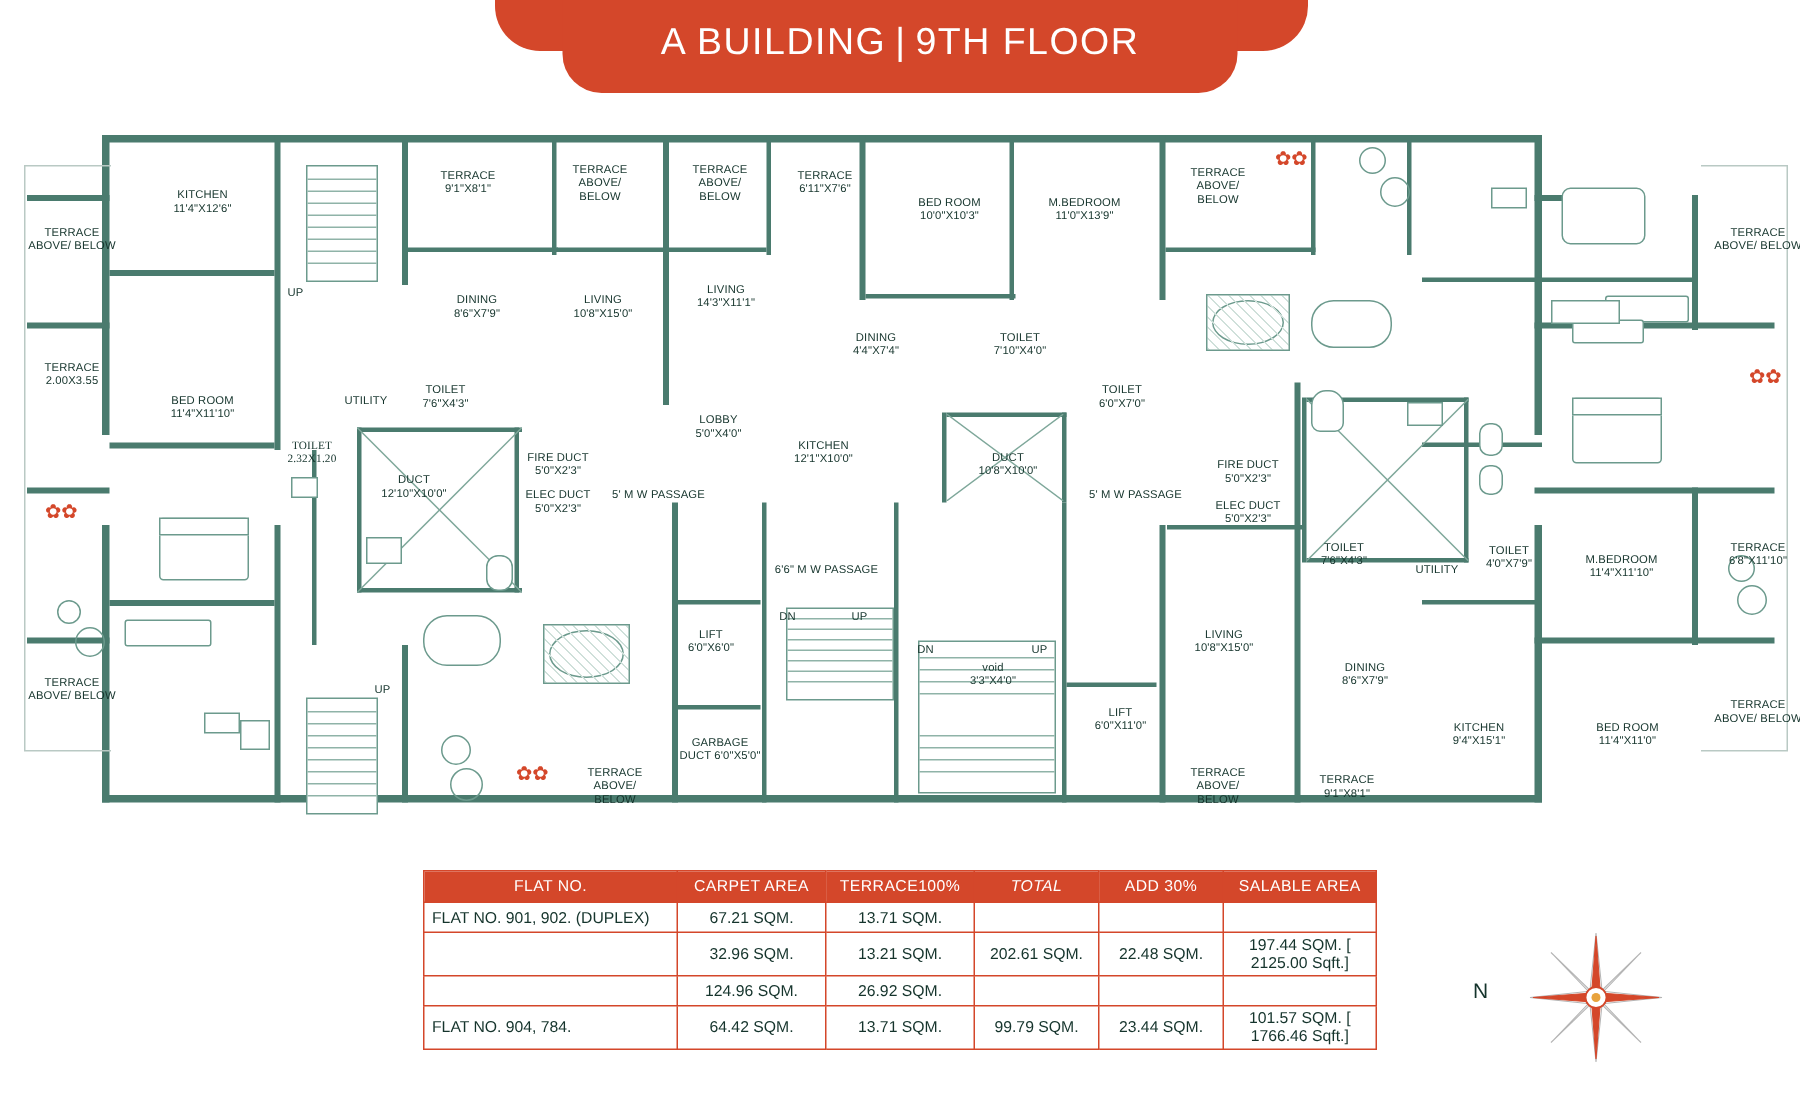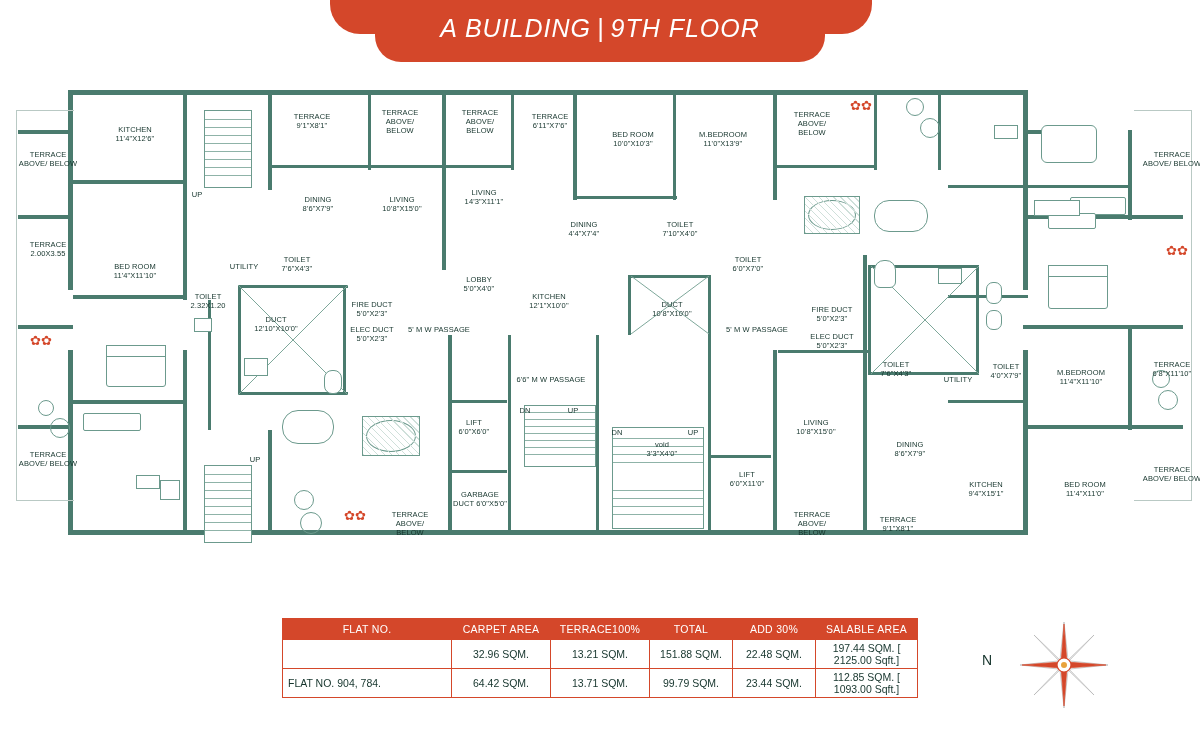--- a/index.html
+++ b/index.html
@@ -19,21 +19,21 @@
     box-shadow:0 0 0 0 transparent;
   }
   .banner-wing{
     position:absolute;top:0;height:34px;background:#d4472a;
   }
   .banner-l{left:330px;width:60px;border-radius:0 0 0 30px;}
   .banner-r{left:812px;width:60px;border-radius:0 0 30px 0;}
   .banner-title{
     position:absolute;left:375px;top:14px;width:450px;
     text-align:center;color:#ffffff;
-    font-size:25px;letter-spacing:1px;font-weight:normal;font-style:italic;
+    font-size:25px;letter-spacing:1px;font-weight:normal;
   }
   .banner-title .sep{padding:0 6px;}
 
   
   .plan{
     position:absolute;left:8px;top:70px;width:1184px;height:500px;
   }
   .wall{position:absolute;background:#4a7b6e;}
   .wall-l{position:absolute;background:#b9c9c4;}
   .lbl{
@@ -48,21 +48,21 @@
   }
   .stair{position:absolute;border:1px solid #6c9a8d;background:#fff;}
   .stair i{position:absolute;left:0;right:0;height:1px;background:#8fb3a8;}
   .oval{position:absolute;border:1px solid #6c9a8d;border-radius:50%;background:#fff;}
   .circ{position:absolute;border:1px solid #6c9a8d;border-radius:50%;}
   .plant{position:absolute;color:#d4472a;font-size:13px;line-height:11px;}
   .sofa{position:absolute;border:1px solid #6c9a8d;background:#fff;border-radius:2px;}
   .tbl{position:absolute;border:1px solid #6c9a8d;background:#fff;}
 
   
-  .tablewrap{position:absolute;left:282px;top:580px;width:720px;margin-top:38px;}
+  .tablewrap{position:absolute;left:282px;top:580px;width:720px;}
   table{border-collapse:collapse;width:636px;font-size:10.5px;}
   th{
     background:#d4472a;color:#fff;font-weight:normal;
     border:1px solid #d4472a;padding:4px 3px;letter-spacing:.3px;
   }
   td{border:1px solid #d4472a;padding:2px 5px;color:#15342c;height:15px;}
   td.l{text-align:left;}
   td.c{text-align:center;}
 
   
@@ -244,21 +244,21 @@
   <div class="tbl" style="left:236px;top:288px;width:22px;height:16px;"></div>
   <div class="tbl" style="left:930px;top:198px;width:22px;height:14px;"></div>
 
   <div id="room-labels">
       <div class="lbl" style="left: 10px; top: 80px; width: 60px;">TERRACE ABOVE/ BELOW</div>
       <div class="lbl" style="left: 92px; top: 55px; width: 70px;">KITCHEN
 11'4"X12'6"</div>
       <div class="lbl" style="left: 10px; top: 170px; width: 60px;">TERRACE 2.00X3.55</div>
       <div class="lbl" style="left: 92px; top: 192px; width: 70px;">BED ROOM
 11'4"X11'10"</div>
-      <div class="lbl" style="left: 178px; top: 222px; width: 44px;">TOILET 2.32X1.20</div>
+      <div class="lbl" style="left: 178px; top: 222px; width: 44px; font-family: Liberation Serif, serif;">TOILET 2.32X1.20</div>
       <div class="lbl" style="left: 216px; top: 192px; width: 40px;">UTILITY</div>
       <div class="lbl" style="left: 268px; top: 185px; width: 42px;">TOILET
 7'6"X4'3"</div>
       <div class="lbl" style="left: 238px; top: 245px; width: 60px;">DUCT
 12'10"X10'0"</div>
       <div class="lbl" style="left: 10px; top: 380px; width: 60px;">TERRACE ABOVE/ BELOW</div>
       <div class="lbl" style="left: 180px; top: 120px; width: 18px;">UP</div>
       <div class="lbl" style="left: 238px; top: 385px; width: 18px;">UP</div>
       <div class="lbl" style="left: 276px; top: 42px; width: 56px;">TERRACE
 9'1"X8'1"</div>
@@ -331,41 +331,57 @@
     </div>
 </div>
 
 <div class="tablewrap">
   <table>
     <thead>
       <tr>
         <th style="width:162px;">FLAT NO.</th>
         <th style="width:92px;">CARPET AREA</th>
         <th style="width:92px;">TERRACE100%</th>
-        <th style="width:76px;">TOTAL</th>
+        <th style="width:76px;font-style:italic;">TOTAL</th>
         <th style="width:76px;">ADD 30%</th>
         <th>SALABLE AREA</th>
       </tr>
     </thead>
     <tbody id="table-body">
         <tr>
+          <td class="l">FLAT NO. 901, 902. (DUPLEX)</td>
+          <td class="c">67.21 SQM.</td>
+          <td class="c">13.71 SQM.</td>
+          <td class="c"></td>
+          <td class="c"></td>
+          <td class="c"></td>
+        </tr>
+        <tr>
           <td class="l"></td>
           <td class="c">32.96 SQM.</td>
           <td class="c">13.21 SQM.</td>
-          <td class="c">151.88 SQM.</td>
+          <td class="c">202.61 SQM.</td>
           <td class="c">22.48 SQM.</td>
           <td class="c">197.44 SQM. [ 2125.00 Sqft.]</td>
+        </tr>
+        <tr>
+          <td class="l"></td>
+          <td class="c">124.96 SQM.</td>
+          <td class="c">26.92 SQM.</td>
+          <td class="c"></td>
+          <td class="c"></td>
+          <td class="c"></td>
         </tr>
         <tr>
           <td class="l">FLAT NO. 904, 784.</td>
           <td class="c">64.42 SQM.</td>
           <td class="c">13.71 SQM.</td>
           <td class="c">99.79 SQM.</td>
           <td class="c">23.44 SQM.</td>
-          <td class="c">112.85 SQM. [ 1093.00 Sqft.]</td>
+          <td class="c">101.57 SQM. [ 1766.46 Sqft.]</td>
         </tr>
       </tbody>
   </table>
 </div>
 
 <div class="compass">
   <span class="n">N</span>
   <svg class="cstar" viewBox="0 0 92 90">
     <g stroke="#b5b5b5" stroke-width="0.7" fill="#ffffff">
       <polygon points="46,2 50,40 46,45 42,40"></polygon>

